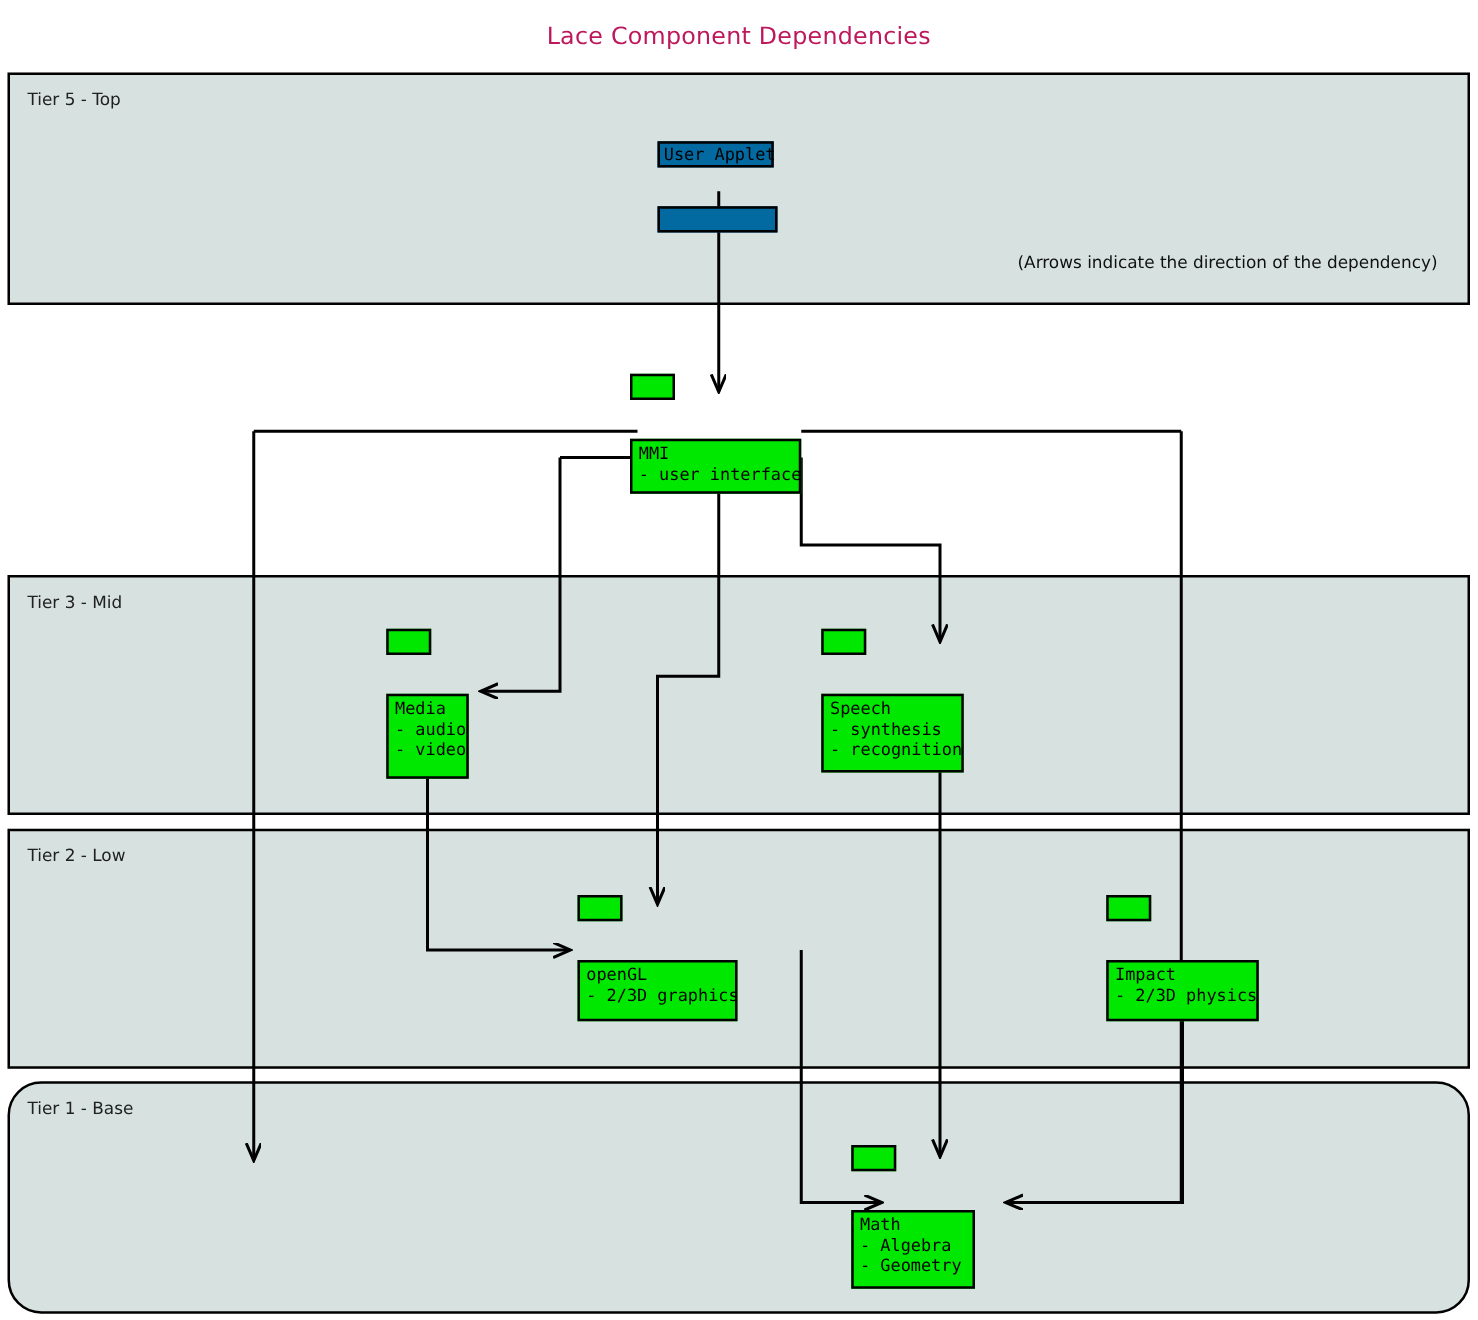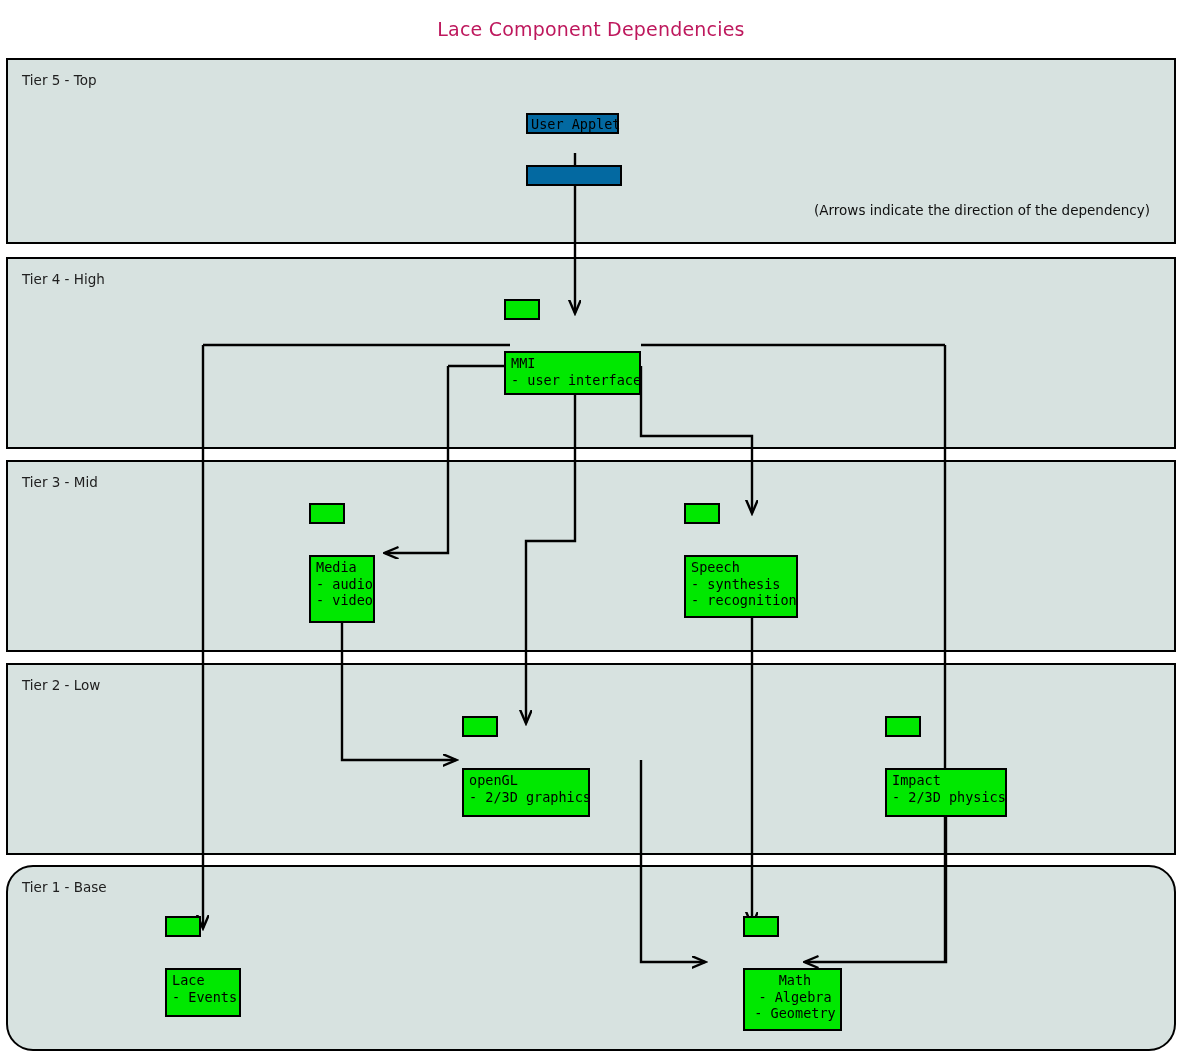--- a/index.html
+++ b/index.html
@@ -56,23 +56,20 @@
 
 <div id="stage">
 
   <div class="title">Lace Component Dependencies</div>
 
   <div class="tier" style="left:6px;top:58px;width:1170px;height:186px;">
     <div class="tier-label">Tier 5 - Top</div>
     <div class="note" style="right:24px;top:142px;">(Arrows indicate the direction of the dependency)</div>
   </div>
 
-  <div class="tier" style="left:6px;top:257px;width:1170px;height:192px;">
-    <div class="tier-label">Tier 4 - High</div>
-  </div>
 
   <div class="tier" style="left:6px;top:460px;width:1170px;height:192px;">
     <div class="tier-label">Tier 3 - Mid</div>
   </div>
 
   <div class="tier" style="left:6px;top:663px;width:1170px;height:192px;">
     <div class="tier-label">Tier 2 - Low</div>
   </div>
 
   <div class="tier" style="left:6px;top:865px;width:1170px;height:186px;border-radius:27px;">
@@ -123,45 +120,40 @@
 <span>- user interface</span></div>
   </div>
 
   <div class="pkg" style="left:309px;top:503px;width:66px;height:83px;">
     <div class="tab" style="width:36px;height:21px;"></div>
     <div class="body" style="top:20px;width:66px;height:68px;"><span>Media</span>
 <span>- audio</span>
 <span>- video</span></div>
   </div>
 
-  <div class="pkg" style="left:684px;top:503px;width:90px;height:83px;">
+  <div class="pkg" style="left:657px;top:503px;width:90px;height:83px;">
     <div class="tab" style="width:36px;height:21px;"></div>
     <div class="body" style="top:20px;width:114px;height:63px;"><span>Speech</span>
 <span>- synthesis</span>
 <span>- recognition</span></div>
   </div>
 
   <div class="pkg" style="left:462px;top:716px;width:120px;height:69px;">
     <div class="tab" style="width:36px;height:21px;"></div>
     <div class="body" style="top:20px;width:128px;height:49px;"><span>openGL</span>
 <span>- 2/3D graphics</span></div>
   </div>
 
   <div class="pkg" style="left:885px;top:716px;width:122px;height:69px;">
     <div class="tab" style="width:36px;height:21px;"></div>
     <div class="body" style="top:20px;width:122px;height:49px;"><span>Impact</span>
 <span>- 2/3D physics</span></div>
   </div>
 
-  <div class="pkg" style="left:165px;top:916px;width:76px;height:69px;">
-    <div class="tab" style="width:36px;height:21px;"></div>
-    <div class="body" style="top:20px;width:76px;height:49px;"><span>Lace</span>
-<span>- Events</span></div>
-  </div>
 
-  <div class="pkg" style="left:743px;top:916px;width:81px;height:83px;text-align:center;">
+  <div class="pkg" style="left:681px;top:916px;width:81px;height:83px;">
     <div class="tab" style="width:36px;height:21px;"></div>
     <div class="body" style="top:20px;width:99px;height:63px;"><span>Math</span>
 <span>- Algebra</span>
 <span>- Geometry</span></div>
   </div>
 
 </div>
 
 </body></html>

